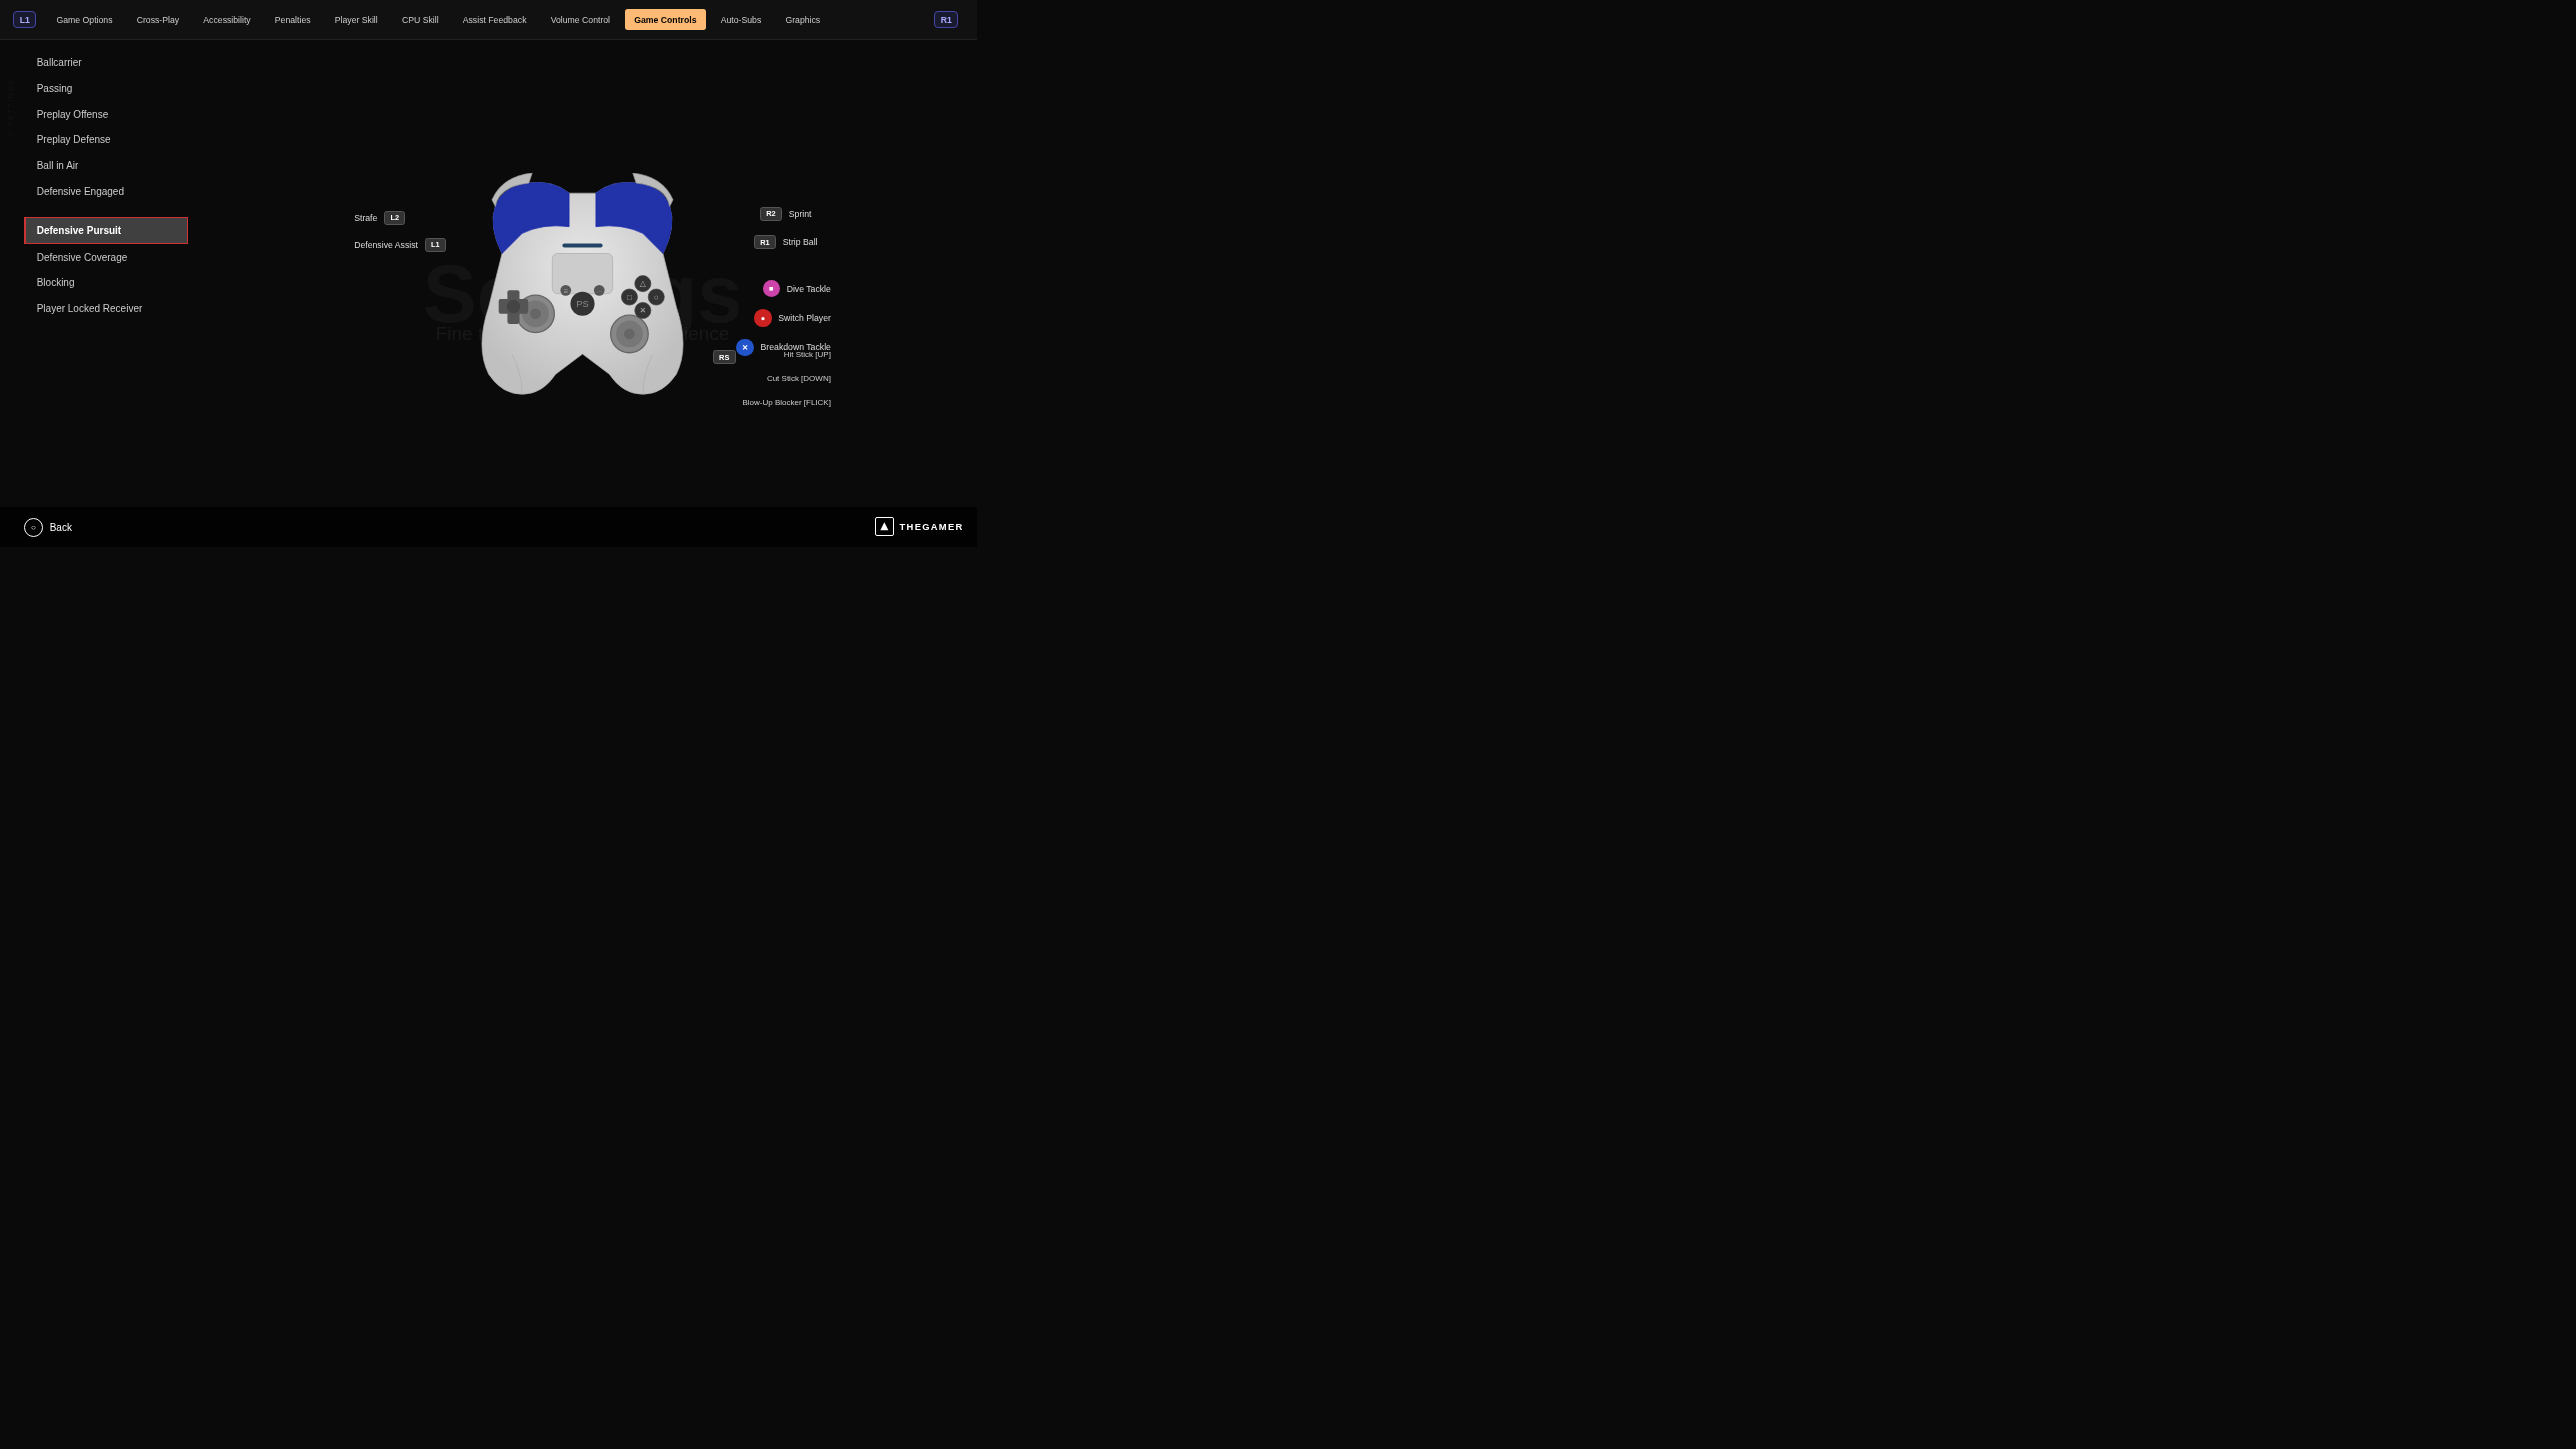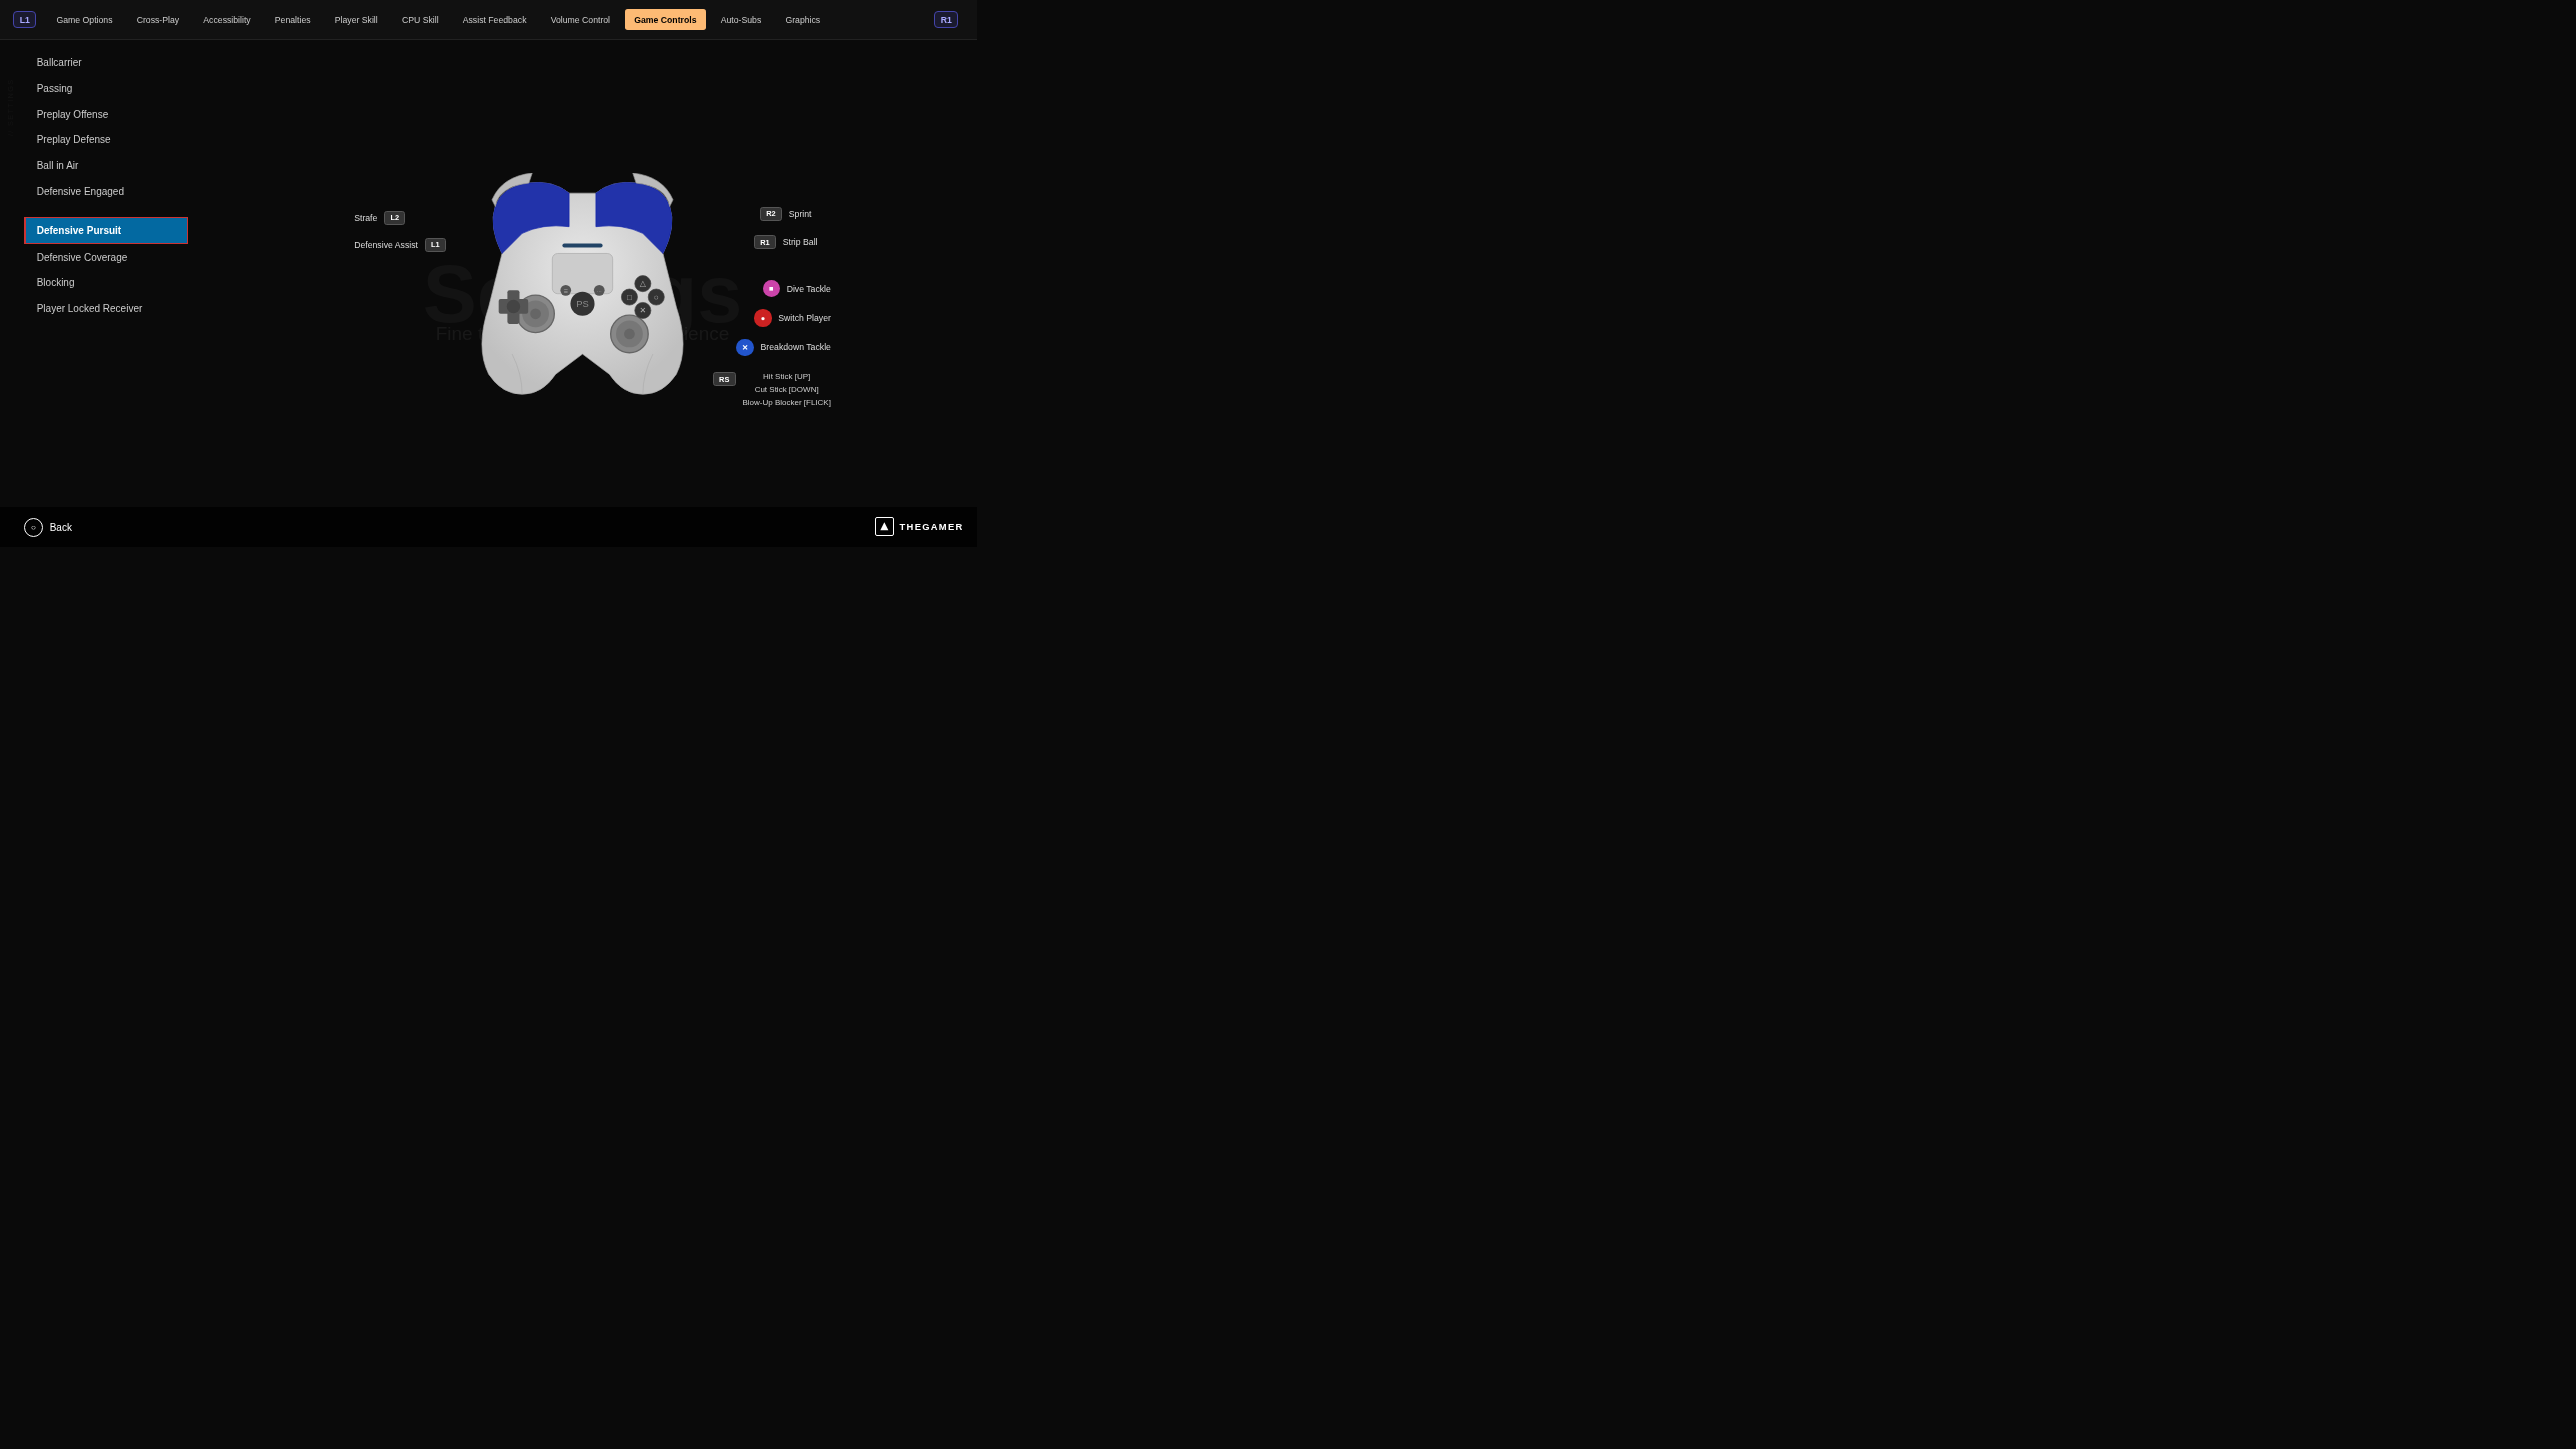--- a/index.html
+++ b/index.html
@@ -92,21 +92,21 @@
     .menu-item {
       padding: 6.7px 10.7px;
       font-size: 10px;
       color: #cccccc;
       cursor: pointer;
       border-left: 2px solid transparent;
       margin-bottom: 1.3px;
     }
 
     .menu-item.active {
-      background: #0369a1;
+      background: #404040;
       border: 0.7px solid #cc3333;
       border-left: 2px solid #cc3333;
       color: #ffffff;
       font-weight: bold;
       margin-top: 14px;
     }
 
     
     .controller-area {
       flex: 1;
@@ -248,22 +248,22 @@
       font-size: 9.4px;
       font-weight: bold;
       color: #ffffff;
       letter-spacing: 1.3px;
     }
 
     
     .rs-label {
       display: flex;
       flex-direction: column;
-      align-items: center;
-      gap: 4px;
+      align-items: flex-end;
+      gap: 15px;
     }
 
     .rs-label span {
       font-size: 8px;
       color: #cccccc;
     }
   </style>
 </head>
 <body>
 

